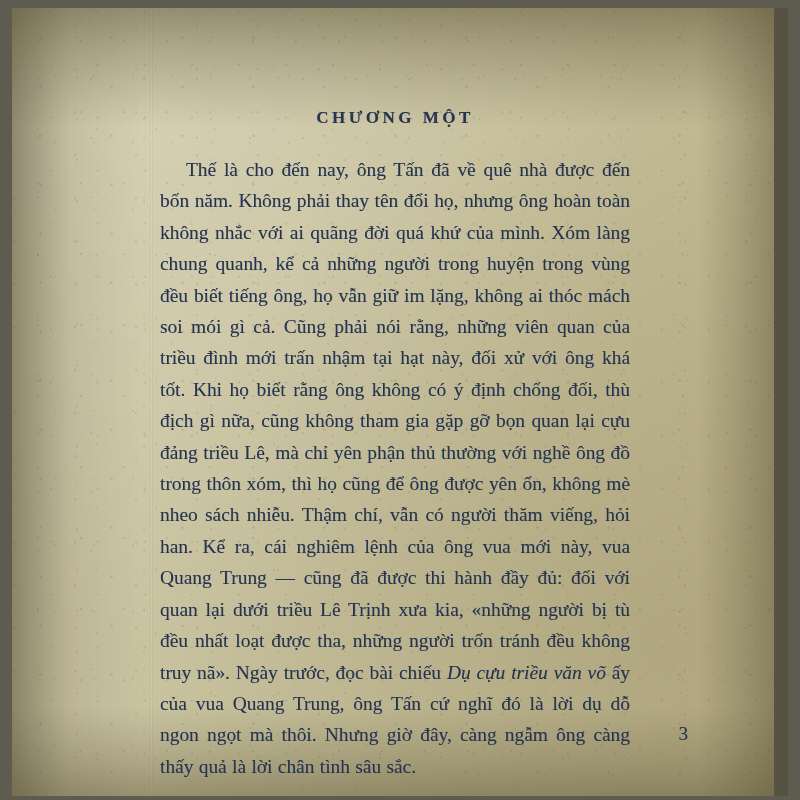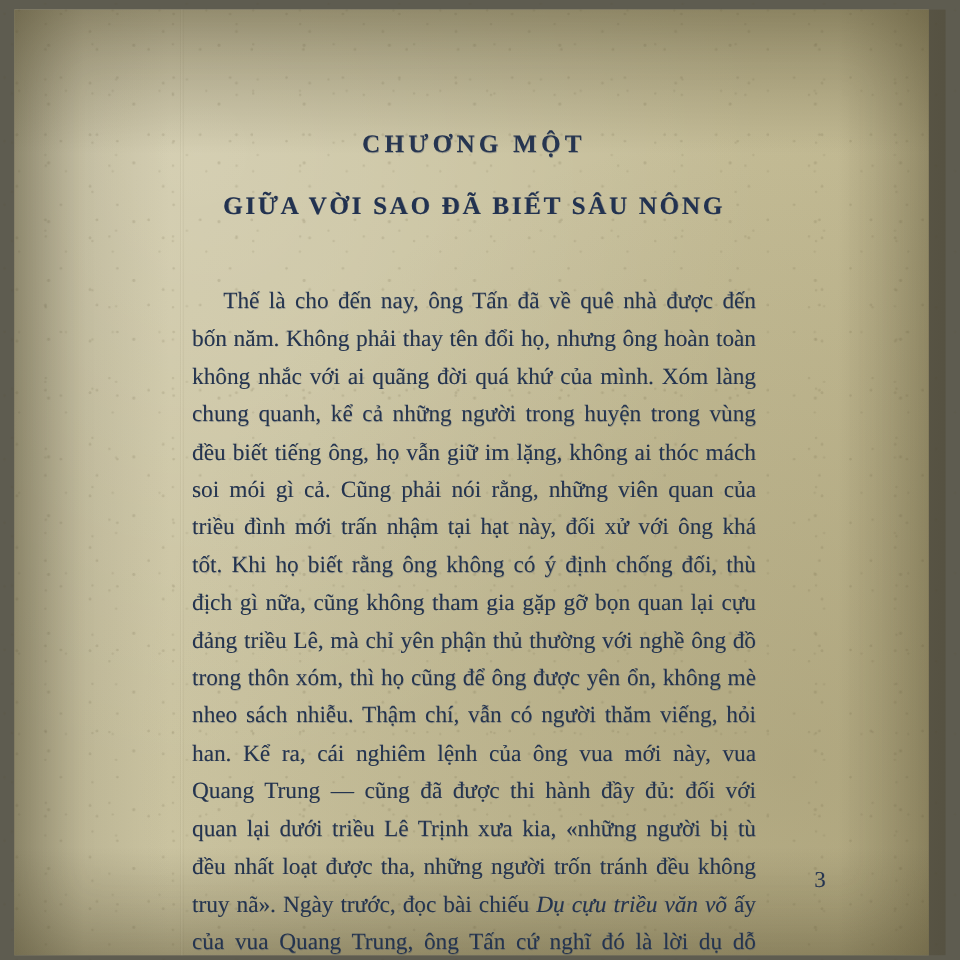--- a/index.html
+++ b/index.html
@@ -106,21 +106,21 @@
     position: absolute;
     left: 160px;
     top: 108px;
     width: 470px;
     color: #22304a;
     font-family: "Liberation Serif", "DejaVu Serif", serif;
   }
 
   .chapter-label {
     text-align: center;
-    font-size: 21px;
+    font-size: 17px;
     letter-spacing: 3.5px;
     font-weight: 700;
     color: #263550;
     margin: 0 0 26px 0;
     text-shadow: 0.4px 0.4px 0 rgba(40,55,85,0.35);
   }
 
   .chapter-title {
     text-align: center;
     font-size: 21px;
@@ -180,21 +180,20 @@
   <div id="fold"></div>
   <div id="gutter-shadow"></div>
   <div id="right-shadow"></div>
   <div id="top-shadow"></div>
   <div id="bottom-shadow"></div>
 
   <div id="textblock">
 
     <div class="chapter-label">CHƯƠNG MỘT</div>
 
-    <div class="chapter-title">GIỮA VỜI SAO ĐÃ BIẾT SÂU NÔNG</div>
 
     <p class="body-text"><span>Thế là cho đến nay, ông Tấn đã về quê nhà được đến bốn năm. Không phải thay tên đổi họ, nhưng ông hoàn toàn không nhắc với ai quãng đời quá khứ của mình. Xóm làng chung quanh, kể cả những người trong huyện trong vùng đều biết tiếng ông, họ vẫn giữ im lặng, không ai thóc mách soi mói gì cả. Cũng phải nói rằng, những viên quan của triều đình mới trấn nhậm tại hạt này, đối xử với ông khá tốt. Khi họ biết rằng ông không có ý định chống đối, thù địch gì nữa, cũng không tham gia gặp gỡ bọn quan lại cựu đảng triều Lê, mà chỉ yên phận thủ thường với nghề ông đồ trong thôn xóm, thì họ cũng để ông được yên ổn, không mè nheo sách nhiễu. Thậm chí, vẫn có người thăm viếng, hỏi han. Kể ra, cái nghiêm lệnh của ông vua mới này, vua Quang Trung — cũng đã được thi hành đầy đủ: đối với quan lại dưới triều Lê Trịnh xưa kia, «những người bị tù đều nhất loạt được tha, những người trốn tránh đều không truy nã». Ngày trước, đọc bài chiếu </span><em>Dụ cựu triều văn võ</em><span> ấy của vua Quang Trung, ông Tấn cứ nghĩ đó là lời dụ dỗ ngon ngọt mà thôi. Nhưng giờ đây, càng ngẫm ông càng thấy quả là lời chân tình sâu sắc.</span></p>
 
   </div>
 
   <div id="folio">3</div>
 
 </div>
 
 </body></html>

